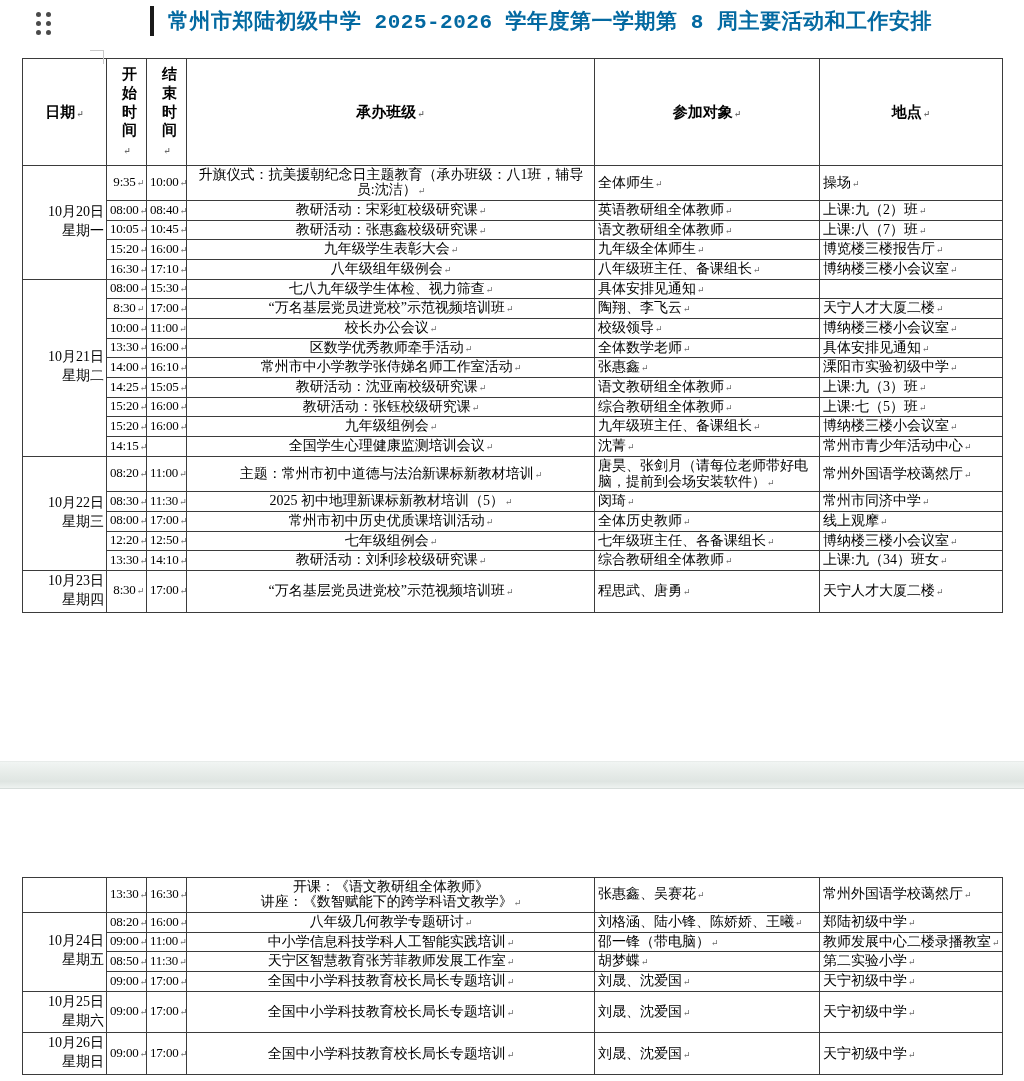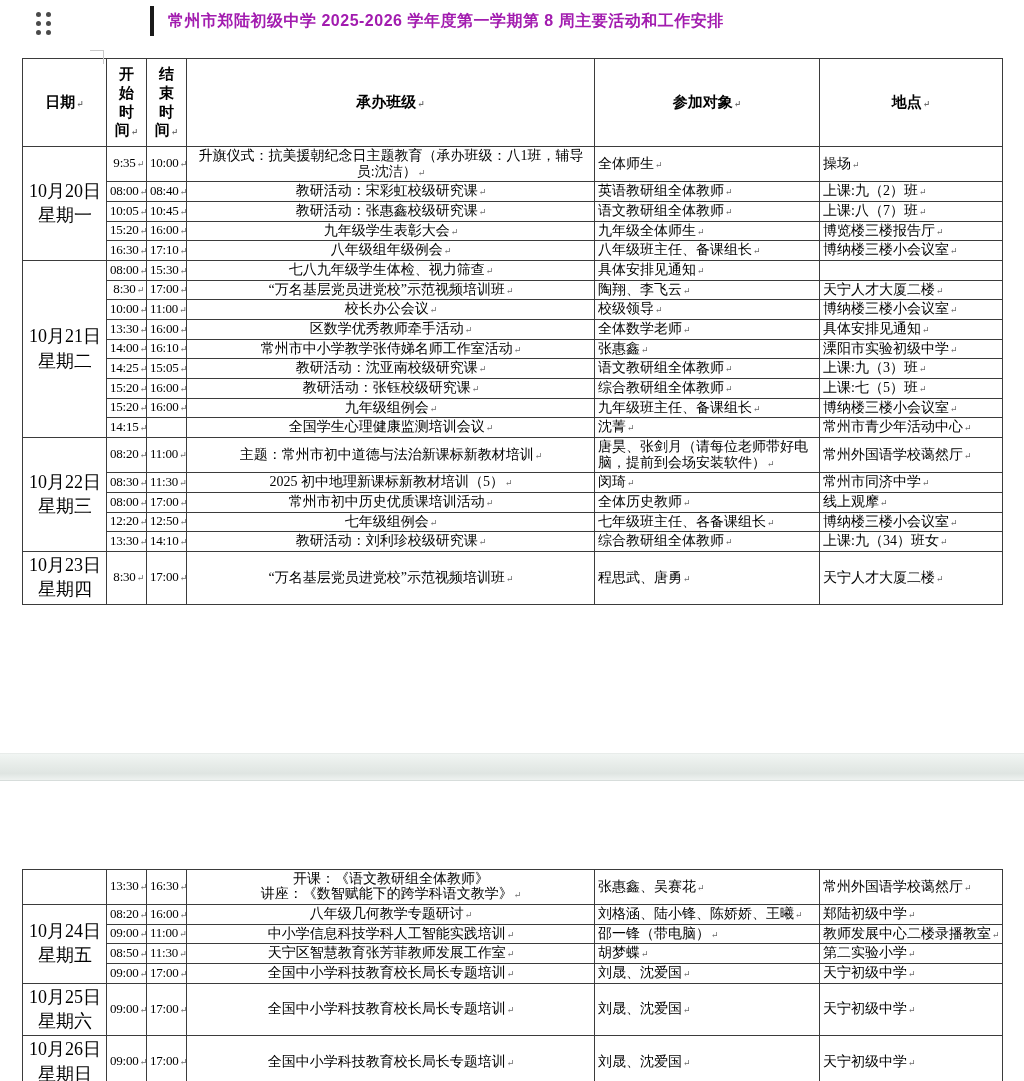--- a/index.html
+++ b/index.html
@@ -32,26 +32,26 @@
     background:#4a4a4a;
   }
   .title-row{
     position:absolute;left:150px;top:6px;
     display:flex;align-items:center;gap:14px;
   }
   .title-bar{
     display:block;width:4px;height:30px;background:#1a1a1a;
   }
   .doc-title{
-    font-family:Liberation Sans, sans-serif;
+    font-family:Liberation Mono, monospace;
     font-weight:bold;
-    font-size:16px;
+    font-size:21px;
     letter-spacing:0.5px;
     white-space:nowrap;
-    color:#a21caf;
+    color:#0369a1;
   }
 
   
   .crop{position:absolute;background:transparent;}
   .crop i{position:absolute;background:#c8c8c8;display:block;}
 
   
   .sheet{padding:0 22px 0 22px;}
   table.sched{
     border-collapse:collapse;
@@ -64,33 +64,33 @@
     border:1px solid #3b3b3b;
     padding:1px 2px 2px 3px;
     vertical-align:middle;
     font-weight:normal;
     overflow:hidden;
   }
   table.sched th{
     text-align:center;
     font-weight:bold;
     font-size:15px;
-    padding:6px 6px;
+    padding:6px 15px;
     line-height:1.25;
   }
   col.c-date{width:84px;}
   col.c-start{width:40px;}
   col.c-end{width:40px;}
   col.c-content{width:408px;}
   col.c-people{width:225px;}
   col.c-place{width:183px;}
 
   td.date{
-    text-align:center;
-    font-size:18px;
+    text-align:right;
+    font-size:14px;
     line-height:1.35;
     white-space:nowrap;
   }
   td.time{
     text-align:right;
     font-size:13px;
     white-space:nowrap;
     letter-spacing:-0.2px;
   }
   td.content,td.people,td.place{

